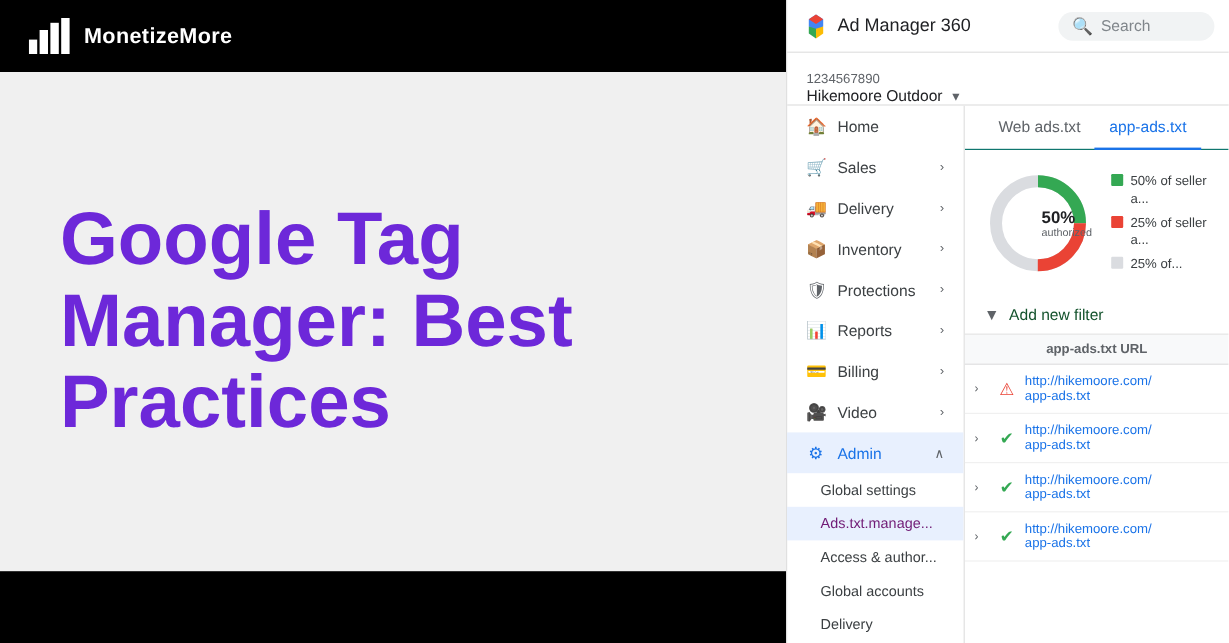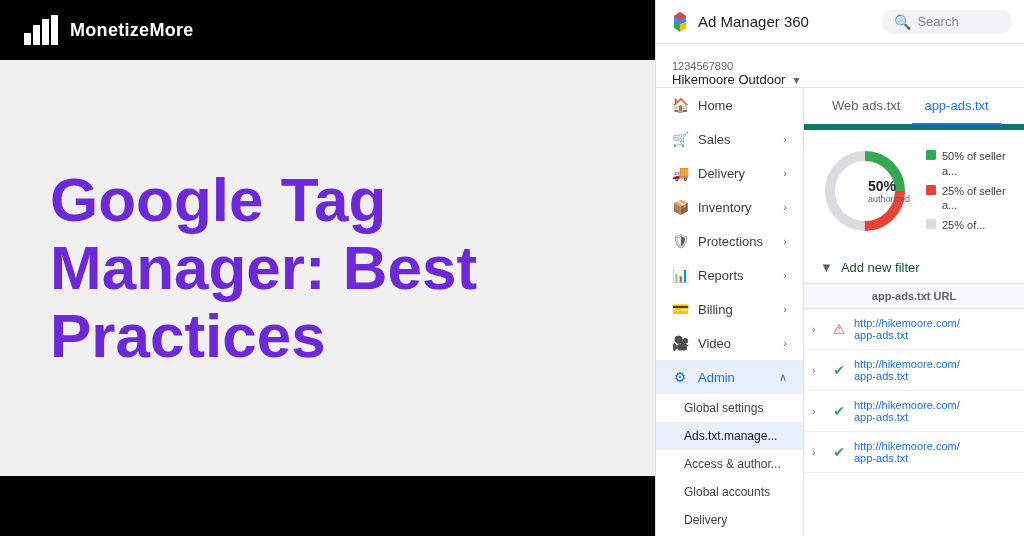--- a/index.html
+++ b/index.html
@@ -144,33 +144,33 @@
     .nav-item .chevron-right { margin-left: auto; font-size: 11px; color: #5f6368; }
     .nav-sub-item {
       display: flex;
       align-items: center;
       padding: 7px 16px 7px 28px;
       cursor: pointer;
       color: #3c4043;
       font-size: 12px;
       text-align: center;
     }
-    .nav-sub-item.active { background: #e8f0fe; color: #0f172a; font-weight: 500; }
+    .nav-sub-item.active { background: #e8f0fe; color: #701a75; font-weight: 500; }
 
     
     .main-content {
       flex: 1;
       overflow-y: auto;
       padding: 0;
     }
 
     
     .tabs {
       display: flex;
-      border-bottom: 6px solid #0f766e;
+      border-bottom: 1px solid #0f766e;
       padding: 0 16px;
     }
     .tab {
       padding: 10px 12px;
       font-size: 13px;
       color: #5f6368;
       cursor: pointer;
       border-bottom: 2px solid transparent;
       margin-bottom: -1px;
     }

